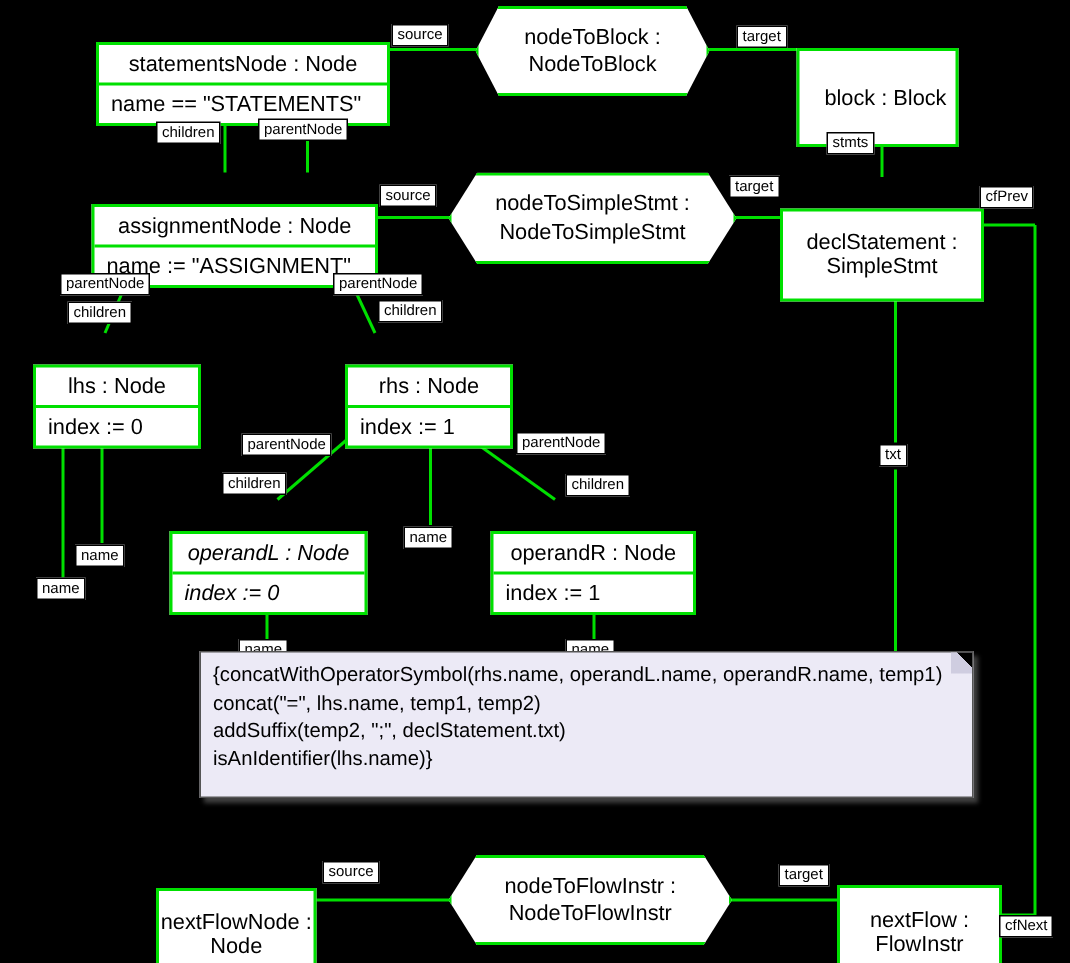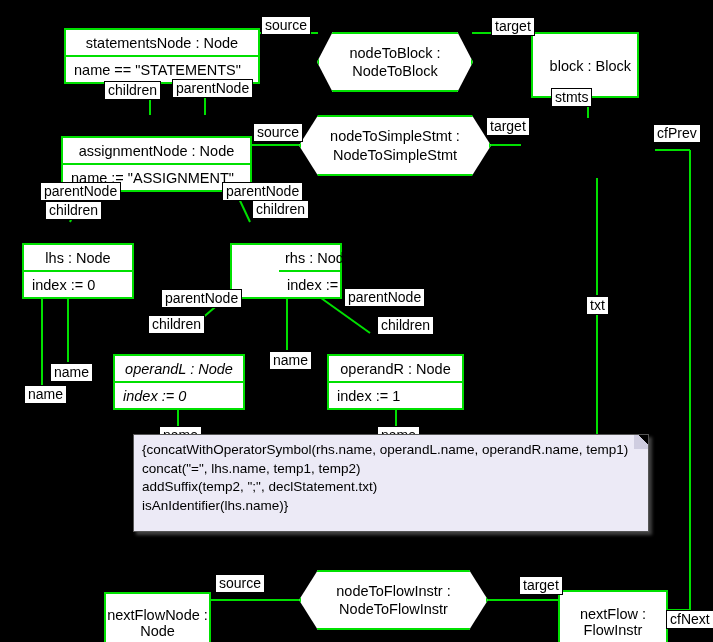--- a/index.html
+++ b/index.html
@@ -11,21 +11,21 @@
   .node .title{color:#000;font-size:14.5px;text-align:center;padding:5px 6px 4px 6px;white-space:nowrap;}
   .node .sep{height:2px;background:#00e000;}
   .node .attr{color:#000;font-size:14.5px;text-align:left;padding:5px 8px 4px 8px;white-space:nowrap;}
 
   .hex{position:absolute;background:#fff;border:2px solid #00e000;box-sizing:border-box;
        display:flex;flex-direction:column;align-items:center;justify-content:center;
        color:#000;font-size:14.5px;line-height:1.25;white-space:nowrap;
        clip-path:polygon(10% 0%, 90% 0%, 100% 50%, 90% 100%, 10% 100%, 0% 50%);}
 
   .label{position:absolute;background:#fff;border:1px solid #000;color:#000;
-         font-size:14px;line-height:1.1;padding:1px 3px;white-space:nowrap;box-sizing:border-box;text-align:center;}
+         font-size:10px;line-height:1.1;padding:1px 3px;white-space:nowrap;box-sizing:border-box;text-align:center;}
 
   .constraint{position:absolute;background:#eceaf6;border:1px solid #555;box-sizing:border-box;
               padding:6px 8px 7px 8px;color:#000;font-size:13.5px;line-height:1.38;
               box-shadow:3px 3px 3px rgba(255,255,255,0.25);}
   .constraint .fold{position:absolute;right:0;top:0;width:14px;height:14px;
               background:linear-gradient(225deg,#000 0 7px,#cfcde0 7px);}
   .cline{white-space:nowrap;}
 </style>
 </head>
 <body>
@@ -89,28 +89,32 @@
   <div class="node" style="left:531px;top:10px;width:108px;height:66px;display:flex;align-items:center;justify-content:flex-end;">
     <div class="title">block : Block</div>
   </div>
 
   <div class="node" style="left:61px;top:114px;width:191px;">
     <div class="title">assignmentNode : Node</div>
     <div class="sep"></div>
     <div class="attr">name := "ASSIGNMENT"</div>
   </div>
 
+  <div class="node" style="left:520px;top:117px;width:136px;height:62px;display:flex;flex-direction:column;align-items:center;justify-content:center;">
+    <div class="title" style="padding:0;">declStatement :</div>
+    <div class="title" style="padding:0;">SimpleStmt</div>
+  </div>
 
   <div class="node" style="left:22px;top:221px;width:112px;">
     <div class="title">lhs : Node</div>
     <div class="sep"></div>
     <div class="attr">index := 0</div>
   </div>
 
-  <div class="node" style="left:230px;top:221px;width:112px;padding-left:47px;">
+  <div class="node" style="left:230px;top:221px;width:112px;">
     <div class="title">rhs : Node</div>
     <div class="sep"></div>
     <div class="attr">index := 1</div>
   </div>
 
   <div class="node" style="left:113px;top:332px;width:132px;font-style:italic;">
     <div class="title">operandL : Node</div>
     <div class="sep"></div>
     <div class="attr">index := 0</div>
   </div>
@@ -124,21 +128,21 @@
   <div class="node" style="left:104px;top:570px;width:107px;height:62px;display:flex;flex-direction:column;align-items:center;justify-content:center;">
     <div class="title" style="padding:0;">nextFlowNode :</div>
     <div class="title" style="padding:0;">Node</div>
   </div>
 
   <div class="node" style="left:558px;top:568px;width:110px;height:64px;display:flex;flex-direction:column;align-items:center;justify-content:center;">
     <div class="title" style="padding:0;">nextFlow :</div>
     <div class="title" style="padding:0;">FlowInstr</div>
   </div>
 
-  <div class="hex" style="left:317px;top:4px;width:156px;height:60px;margin-top:28px;">
+  <div class="hex" style="left:317px;top:4px;width:156px;height:60px;">
     <div>nodeToBlock :</div>
     <div>NodeToBlock</div>
   </div>
 
   <div class="hex" style="left:299px;top:570px;width:189px;height:60px;">
     <div>nodeToFlowInstr :</div>
     <div>NodeToFlowInstr</div>
   </div>
 
   <div class="hex" style="left:299px;top:115px;width:192px;height:61px;">

